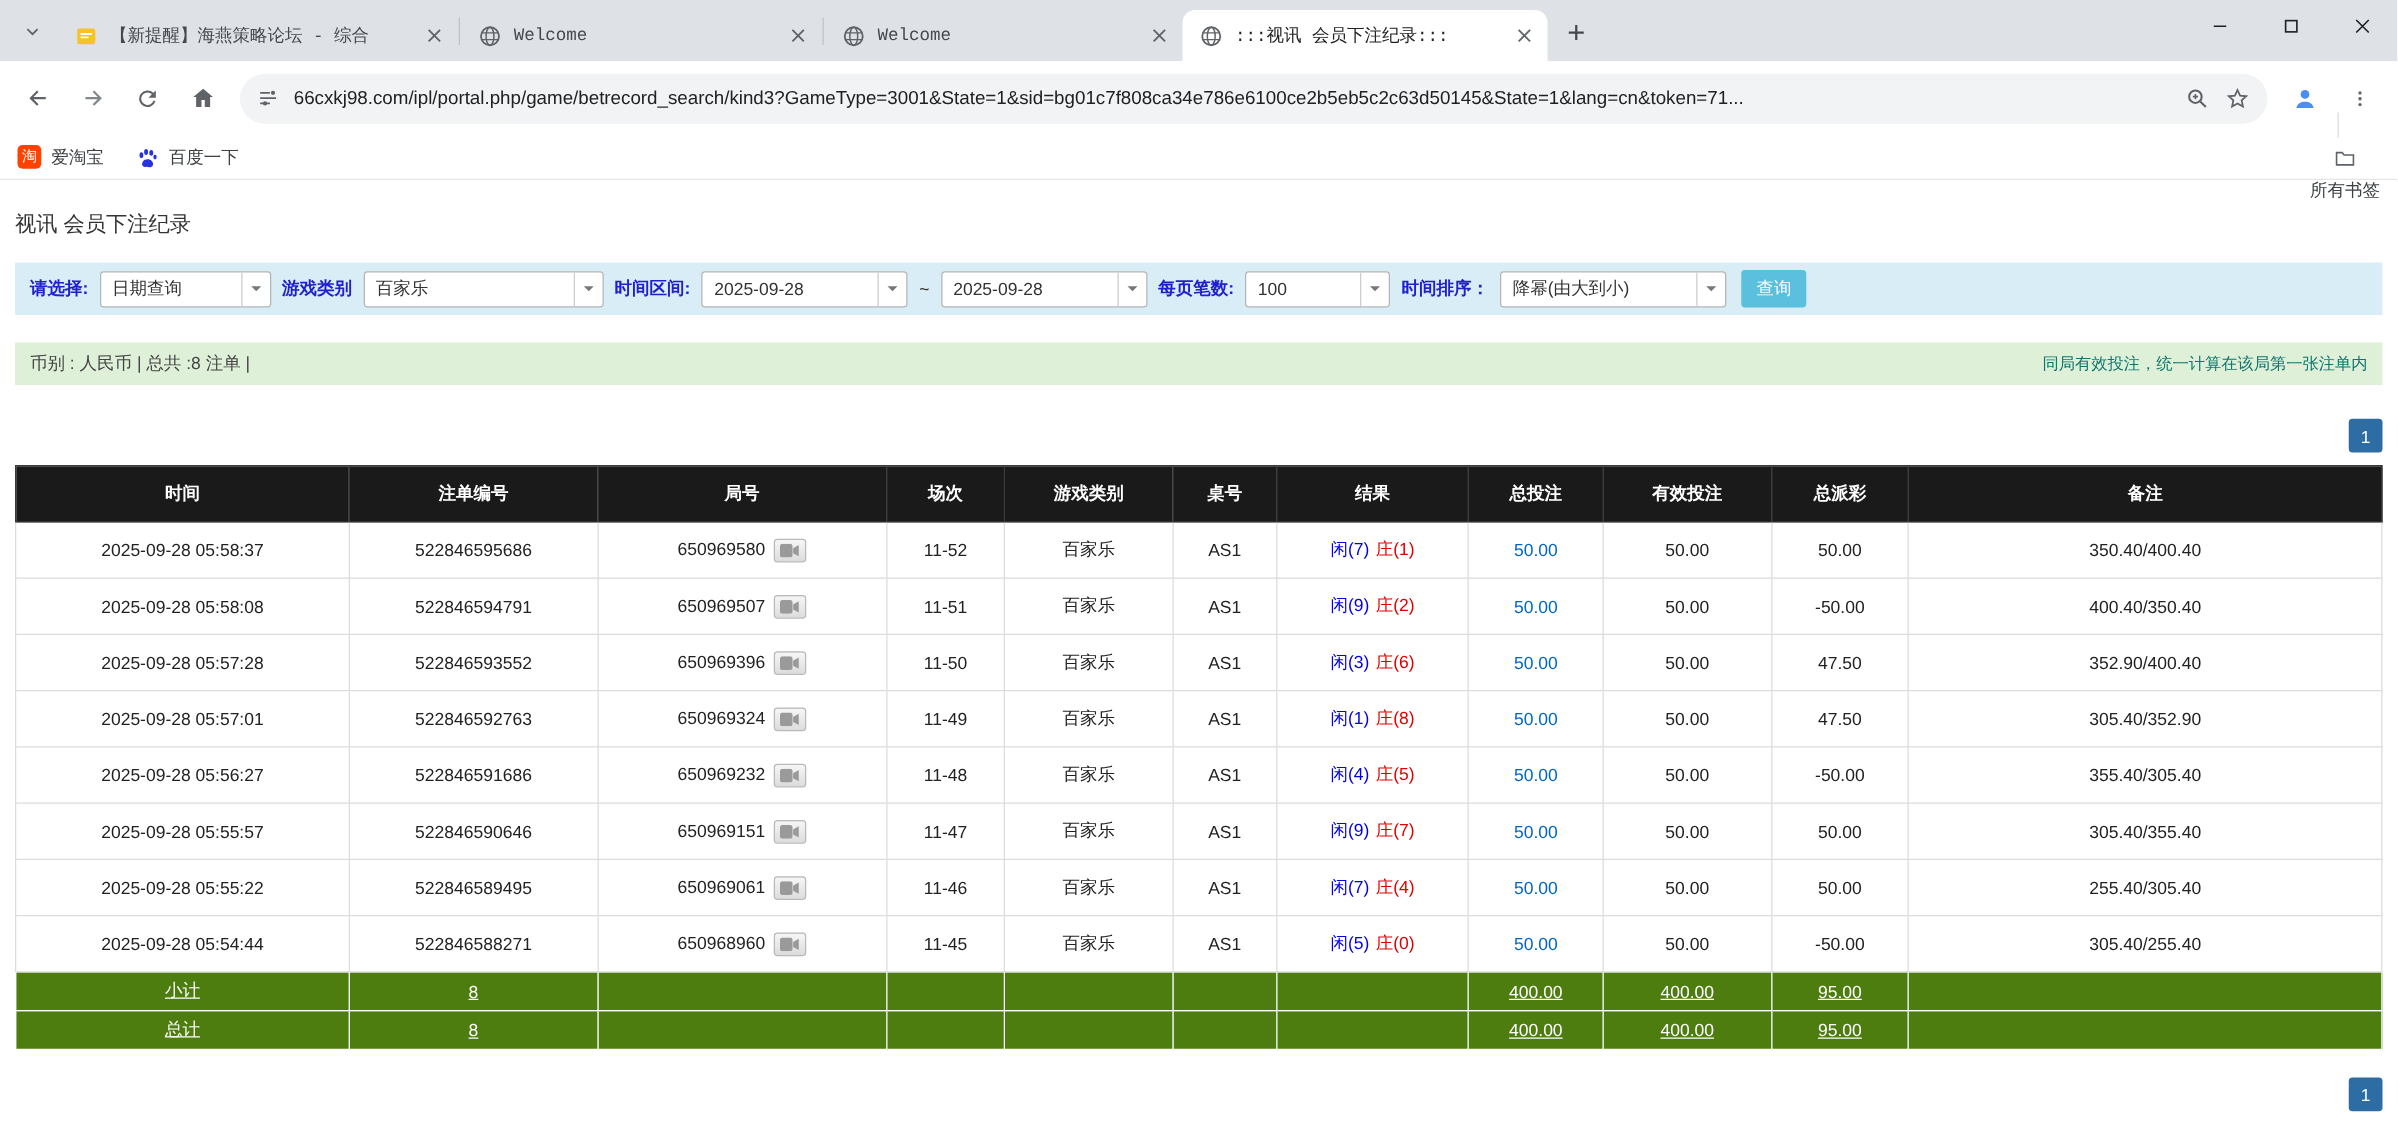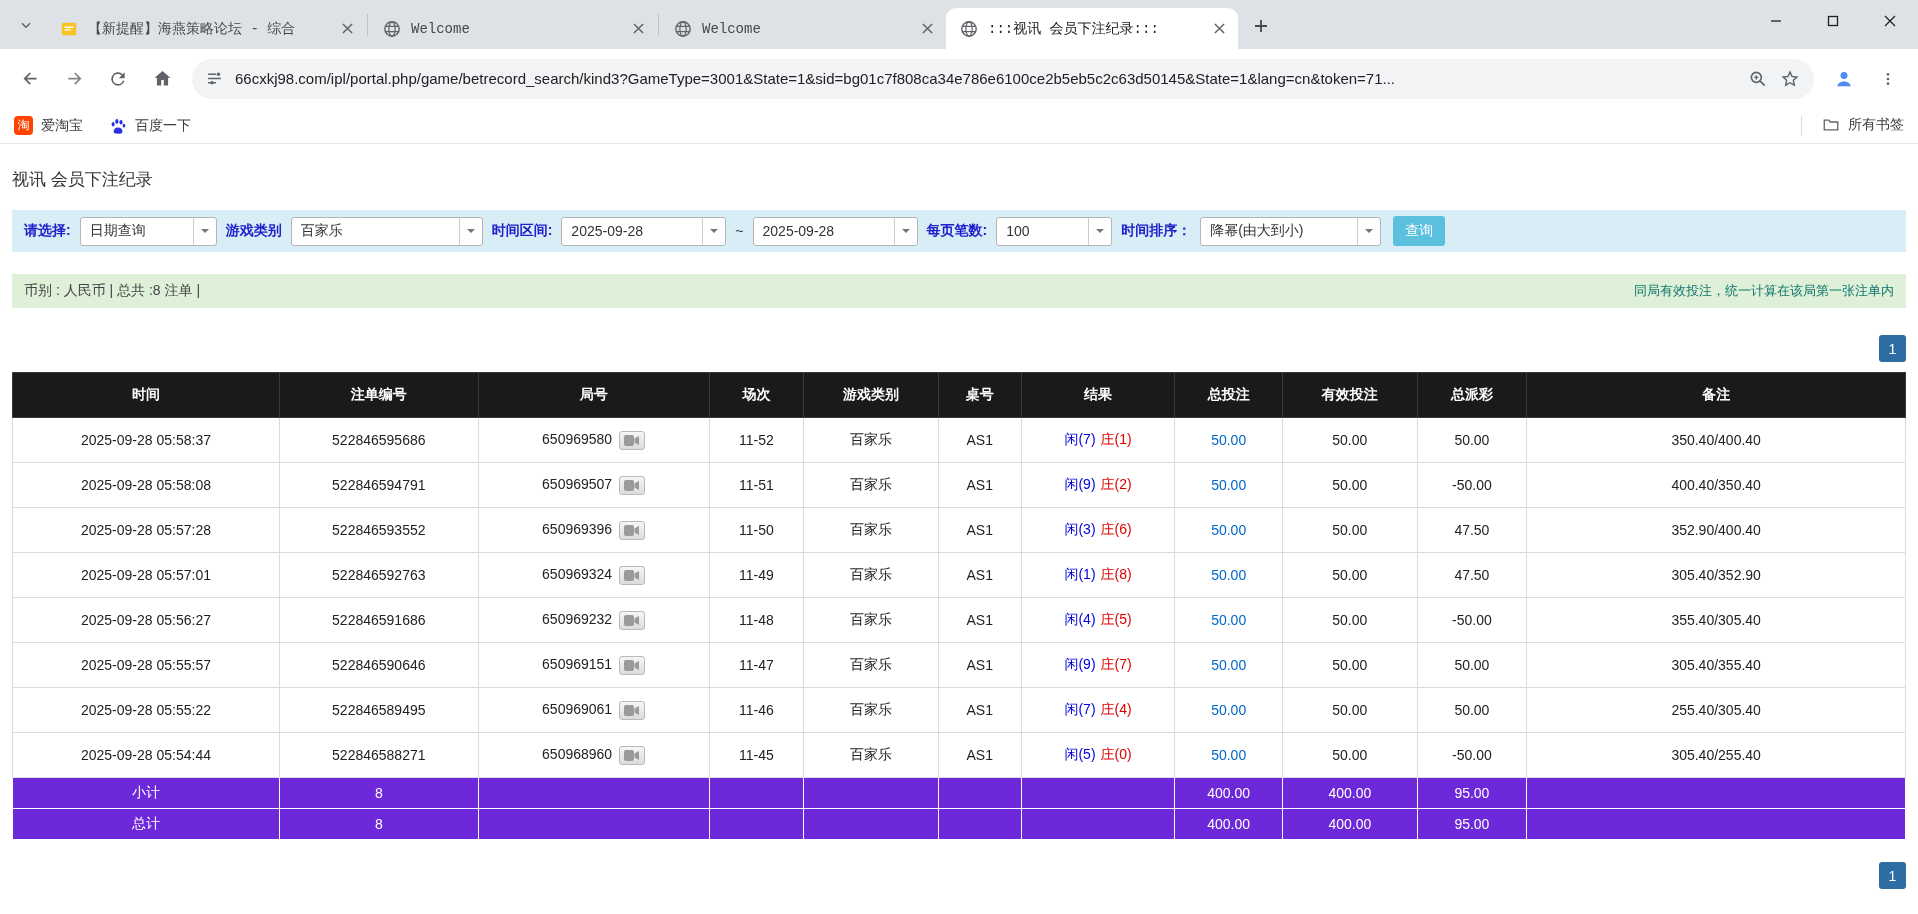--- a/index.html
+++ b/index.html
@@ -27,21 +27,21 @@
     display:flex; align-items:center; justify-content:center; }
   .omnibox { flex:1; height:40px; background:#f1f3f4; border-radius:20px; margin:0 6px;
     display:flex; align-items:center; gap:12px; padding:0 14px; min-width:0; }
   .url-text { flex:1; font-size:15px; color:#202124; white-space:nowrap; overflow:hidden; }
 
   #bookmarks { height:36px; background:#fff; border-bottom:1px solid #e4e6e8;
     display:flex; align-items:center; padding:0 14px; gap:26px; font-size:14px; color:#3c4043; }
   .bm-item { display:flex; align-items:center; gap:8px; }
   .bm-taobao { width:19px; height:19px; background:#ff4200; color:#fff; border-radius:4px;
     font-size:12px; display:flex; align-items:center; justify-content:center; }
-  .bm-right { margin-left:auto; display:flex; gap:8px; }
+  .bm-right { margin-left:auto; display:flex; align-items:center; gap:8px;flex-direction:column; }
   .bm-vdiv { width:1px; height:20px; background:#dadce0; margin-right:12px; }
 
   
   #content { padding:0 12px; background:#fff; }
   .page-title { font-size:17px; font-weight:400; color:#333; padding-top:24px; }
 
   .filter-bar { margin-top:19px; height:42px; background:#d9edf7; display:flex;
     align-items:center; padding:0 12px; gap:9px; }
   .f-label { color:#2020cc; font-weight:700; font-size:14px; white-space:nowrap; }
   .combo { background:#fff; border:1px solid #b5b5b5; border-radius:3px; height:29px;
@@ -66,22 +66,22 @@
   .pager.top { margin-top:27px; }
   .pager.bottom { margin-top:22px; }
   .page-btn { min-width:27px; height:27px; background:#2e6da4; color:#fff; font-size:14px;
     border-radius:3px; display:flex; align-items:center; justify-content:center; cursor:pointer; }
 
   table.bet-table { width:100%; border-collapse:collapse; margin-top:10px; table-layout:fixed; }
   .bet-table thead th { background:#1a1a1a; color:#fff; font-size:14px; font-weight:700;
     height:45px; border:1px solid #3a3a3a; text-align:center; }
   .bet-table tbody td { height:45px; border:1px solid #dcdcdc; background:#fff;
     text-align:center; font-size:14px; color:#222; }
-  .bet-table tr.summary td { background:#6d28d9; color:#fff; height:31px;
-    border:1px solid #fff; font-size:14px; }
+  .bet-table tr.summary td { background:#4d7c0f; color:#fff; height:31px;
+    border:1px solid #fff; font-size:14px;text-decoration:underline; }
   .res-player { color:#0000e0; margin-right:5px; }
   .res-banker { color:#e00000; }
   .bet-link { color:#0066cc; text-decoration:none; cursor:pointer; }
   td.neg { color:#e00000;margin-left:20px; }
   .cam { display:inline-flex; align-items:center; justify-content:center; width:26px; height:19px;
     background:linear-gradient(#f6f6f6,#dcdcdc); border:1px solid #b9b9b9; border-radius:3px;
     vertical-align:middle; margin-left:7px; cursor:pointer; }
 </style>
 </head>
 <body>

